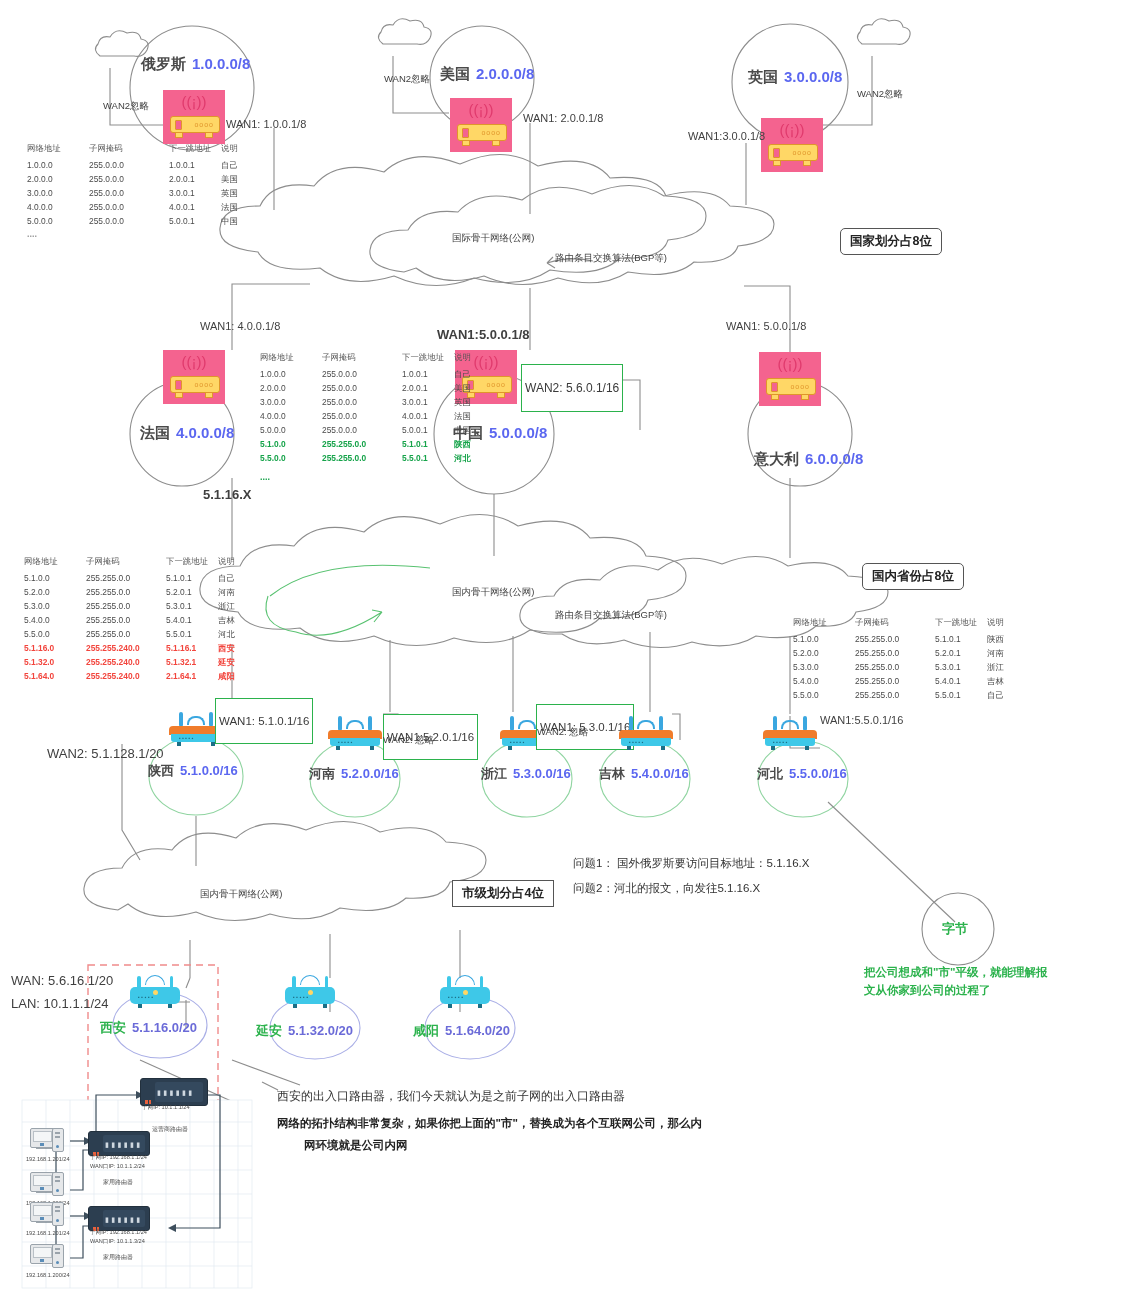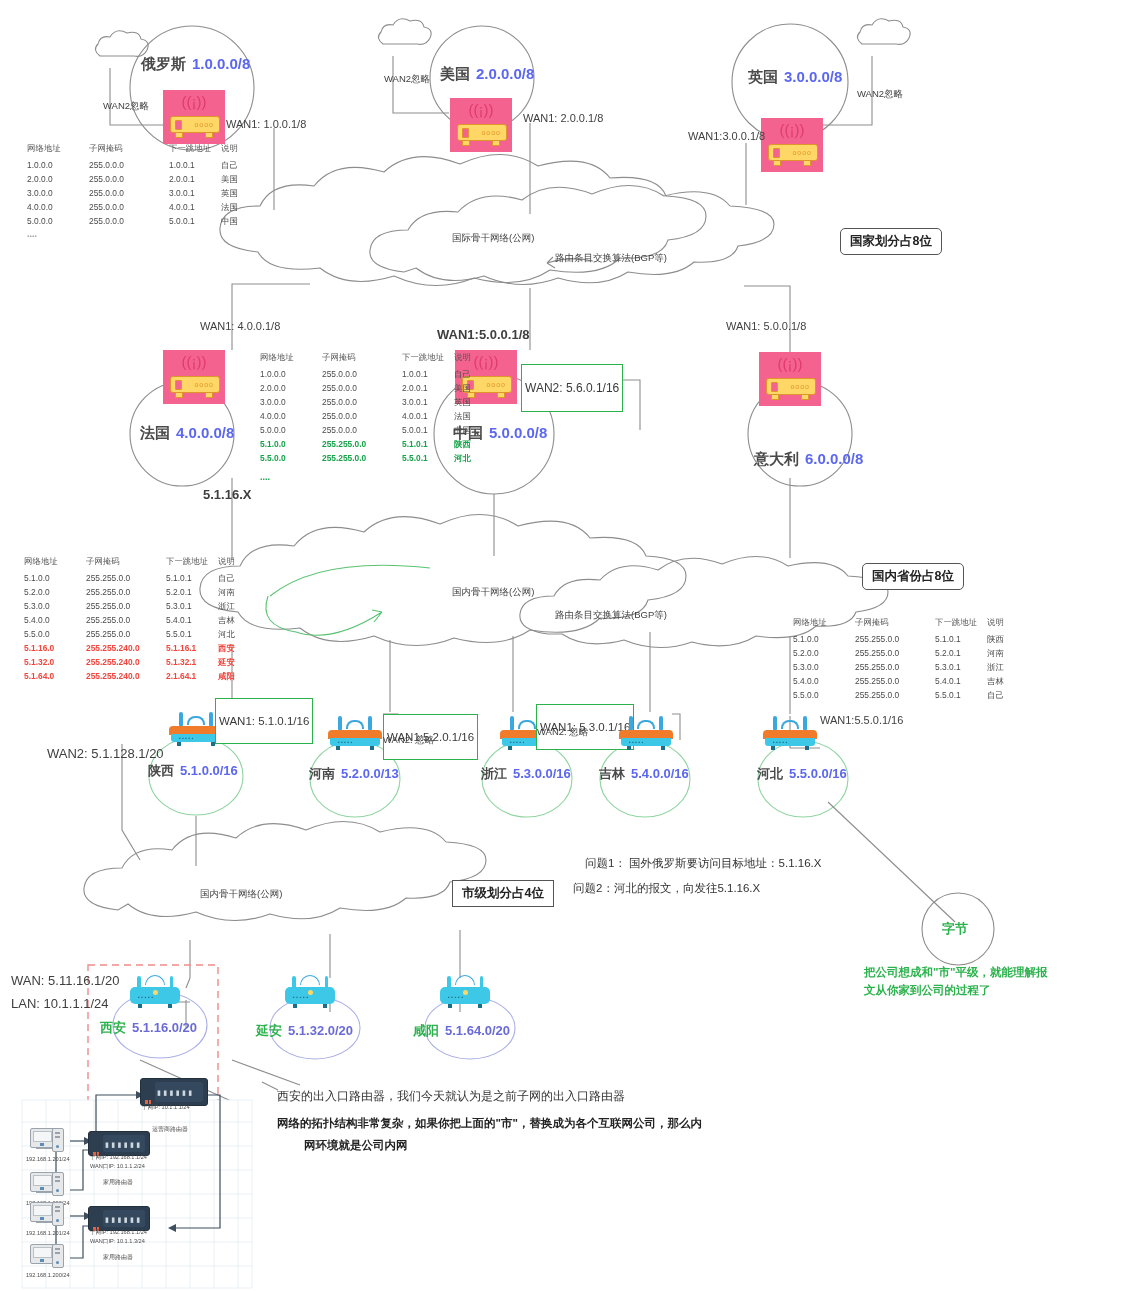--- a/index.html
+++ b/index.html
@@ -569,21 +569,21 @@
     <div class="top"></div>
       <div class="bot">
         <div class="ports">▪▪▪▪▪</div>
       </div>
     <div class="pin l"></div>
       <div class="pin r"></div>
   </div>
   <div class="gbox" style="left:383px;top:714px;">WAN1:5.2.0.1/16</div>
   <div class="lbl sm" style="left:383px;top:734px;">WAN2: 忽略</div>
   <div class="bubble-txt small" style="left:309px;top:765px;">
-    <span>河南</span><span class="ip">5.2.0.0/13</span>
+    <span>河南</span><span class="ip">5.2.0.0/16</span>
   </div>
 
   <div class="orouter" style="left:499px;top:716px;">
     <div class="a1"></div>
       <div class="a2"></div>
       <div class="sig"></div>
     <div class="top"></div>
       <div class="bot">
         <div class="ports">▪▪▪▪▪</div>
       </div>
@@ -634,21 +634,21 @@
     <div class="ca1"></div>
       <div class="ca2"></div>
       <div class="wifi"></div>
     <div class="cbody">
         <div class="dot"></div>
         <div class="ln">▪▪▪▪▪</div>
       </div>
     <div class="cpin l"></div>
       <div class="cpin r"></div>
   </div>
-  <div class="lbl md" style="left:11px;top:973px;">WAN: 5.11.16.1/20</div>
+  <div class="lbl md" style="left:11px;top:973px;">WAN: 5.6.16.1/20</div>
   <div class="lbl md" style="left:11px;top:996px;">LAN: 10.1.1.1/24</div>
   <div class="bubble-txt small" style="left:100px;top:1019px;">
     <span class="grn">西安</span><span class="ip city">5.1.16.0/20</span>
   </div>
 
   <div class="crouter" style="left:285px;top:974px;">
     <div class="ca1"></div>
       <div class="ca2"></div>
       <div class="wifi"></div>
     <div class="cbody">
@@ -670,21 +670,21 @@
         <div class="dot"></div>
         <div class="ln">▪▪▪▪▪</div>
       </div>
     <div class="cpin l"></div>
       <div class="cpin r"></div>
   </div>
   <div class="bubble-txt small" style="left:413px;top:1022px;">
     <span class="grn">咸阳</span><span class="ip city">5.1.64.0/20</span>
   </div>
 
-  <div class="q-txt" style="left:573px;top:856px;margin-left:12px;">问题1：  国外俄罗斯要访问目标地址：5.1.16.X</div>
+  <div class="q-txt" style="left:573px;top:856px;">问题1：  国外俄罗斯要访问目标地址：5.1.16.X</div>
   <div class="q-txt" style="left:573px;top:881px;">问题2：河北的报文，向发往5.1.16.X</div>
 
   <div class="lbl b" style="left:942px;top:921px;color:#2bb24c;font-size:13px;">字节</div>
   <div class="note-grn" style="left:864px;top:964px;">
     <div>把公司想成和"市"平级，就能理解报</div>
     <div>文从你家到公司的过程了</div>
   </div>
 
   <div class="lbl md" style="left:277px;top:1089px;font-size:12px;color:#333;">西安的出入口路由器，我们今天就认为是之前子网的出入口路由器</div>
   <div class="btxt b" style="left:277px;top:1114px;">网络的拓扑结构非常复杂，如果你把上面的"市"，替换成为各个互联网公司，那么内</div>

